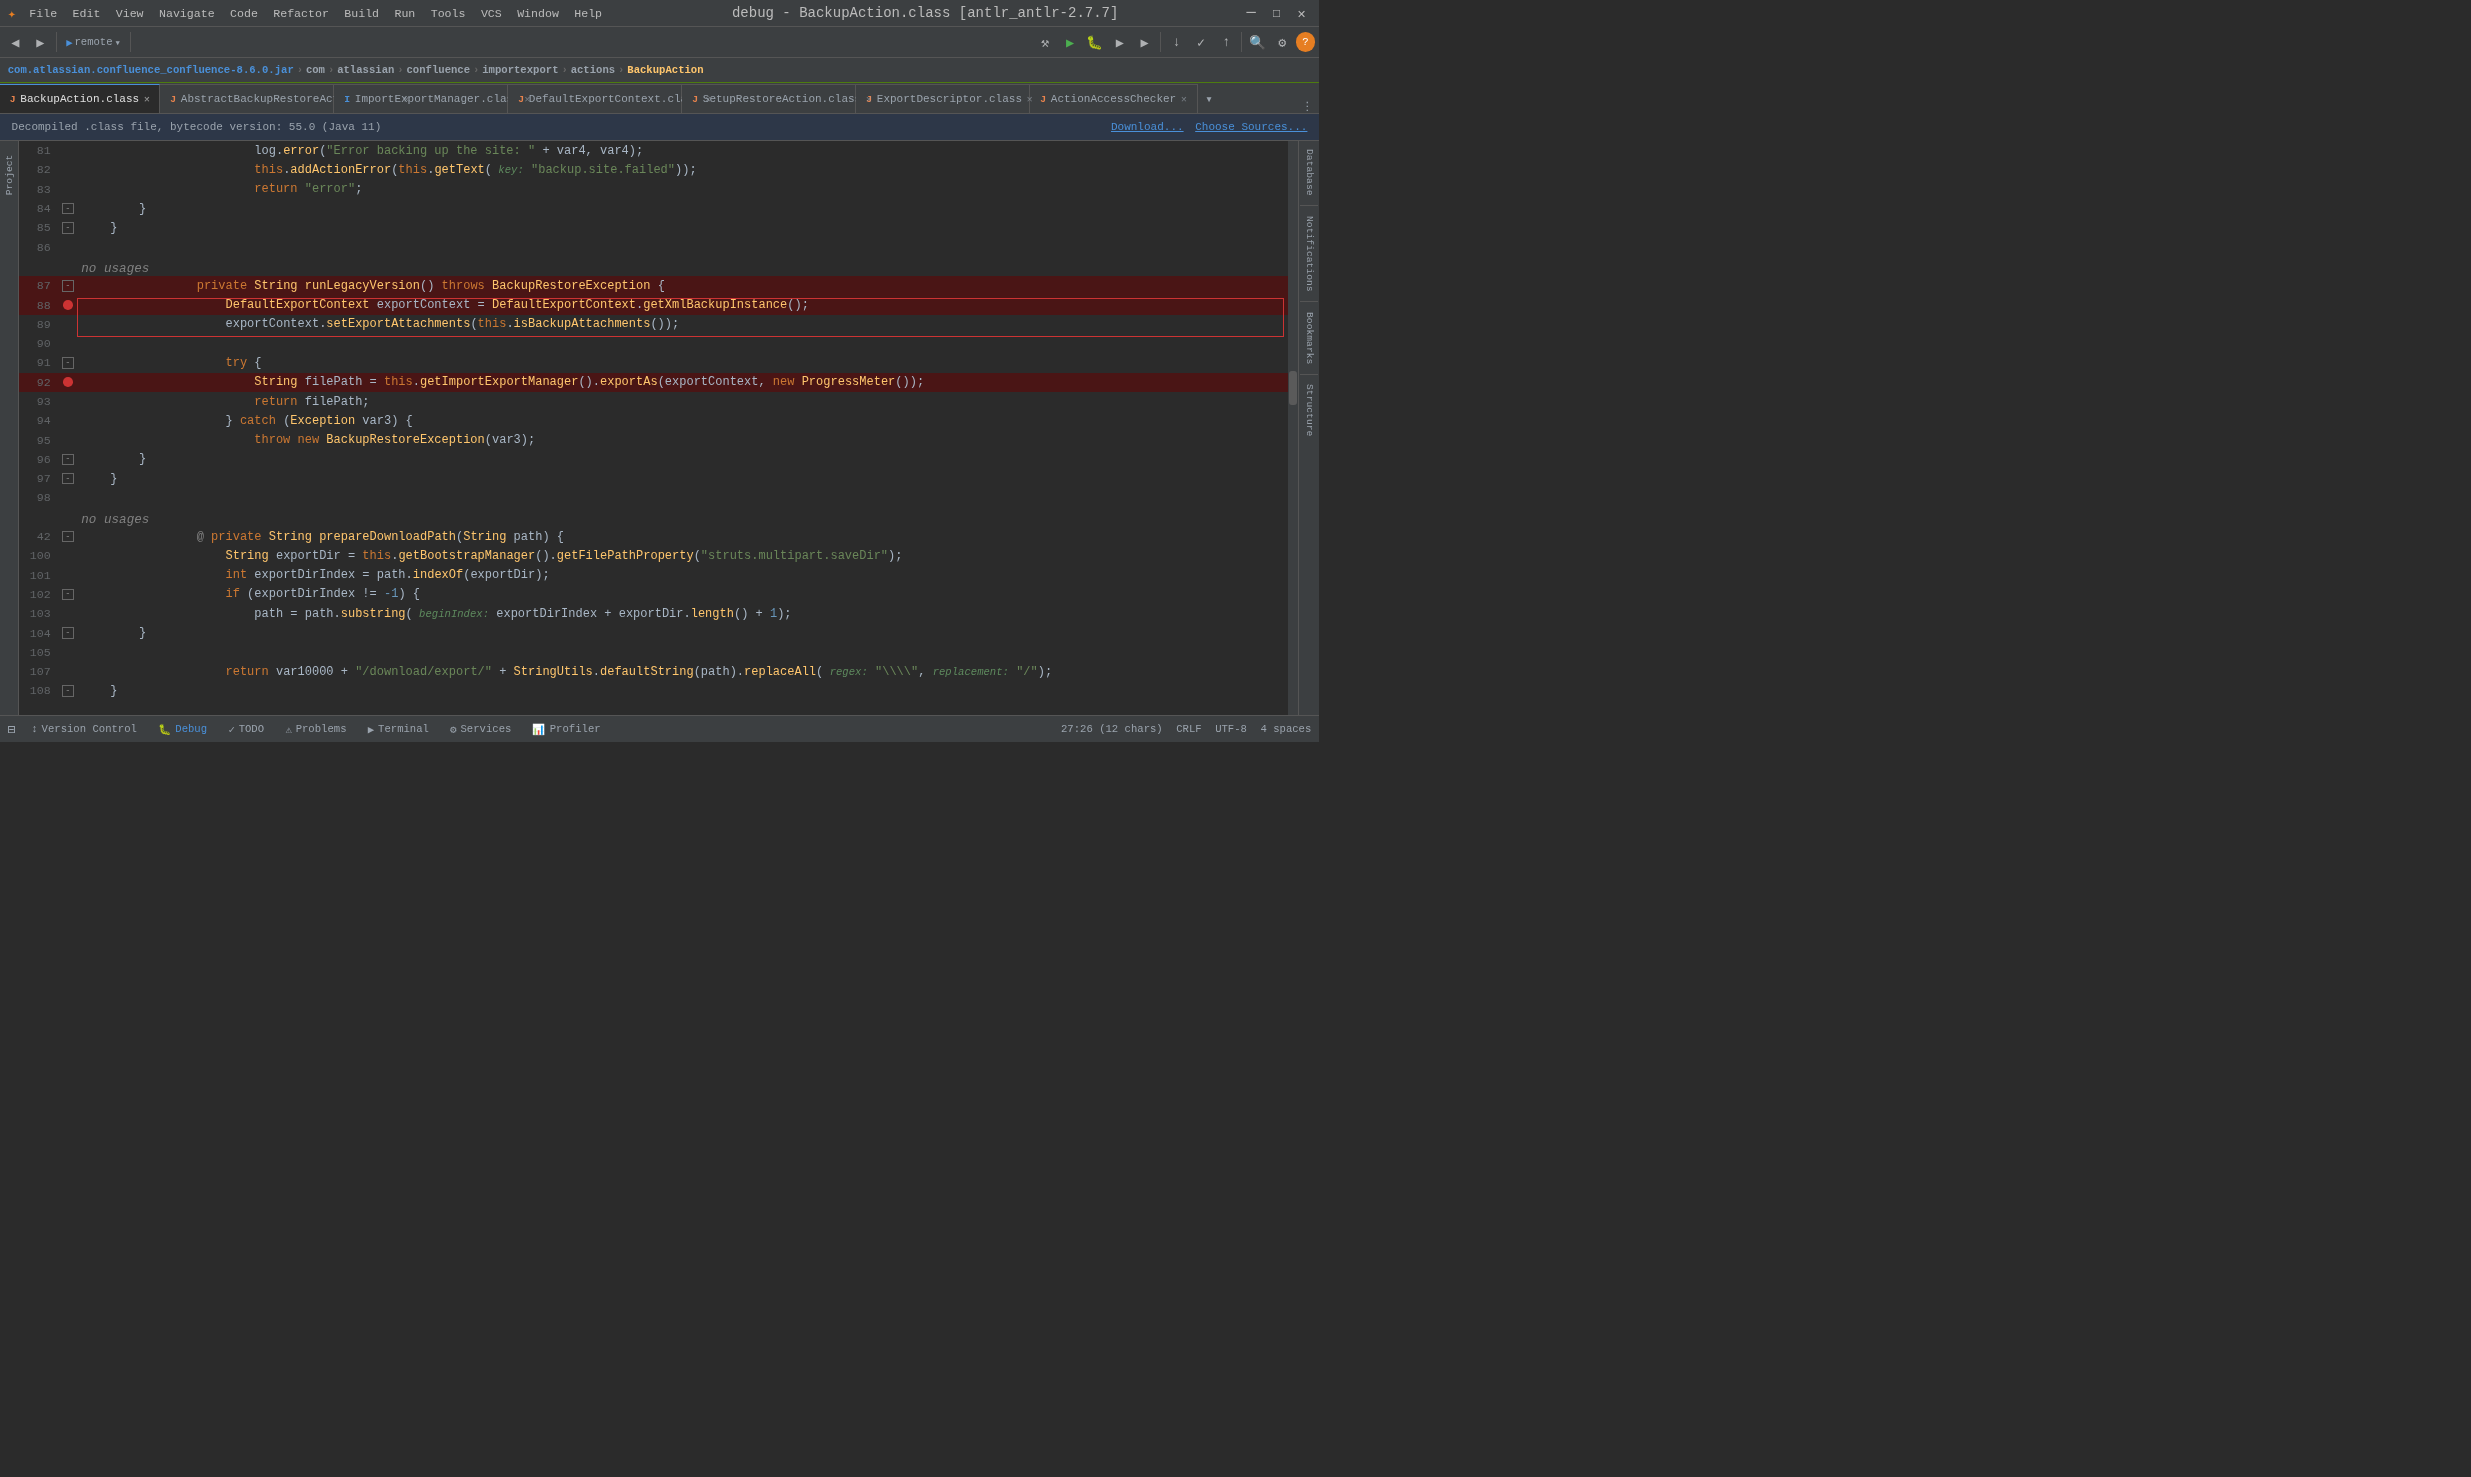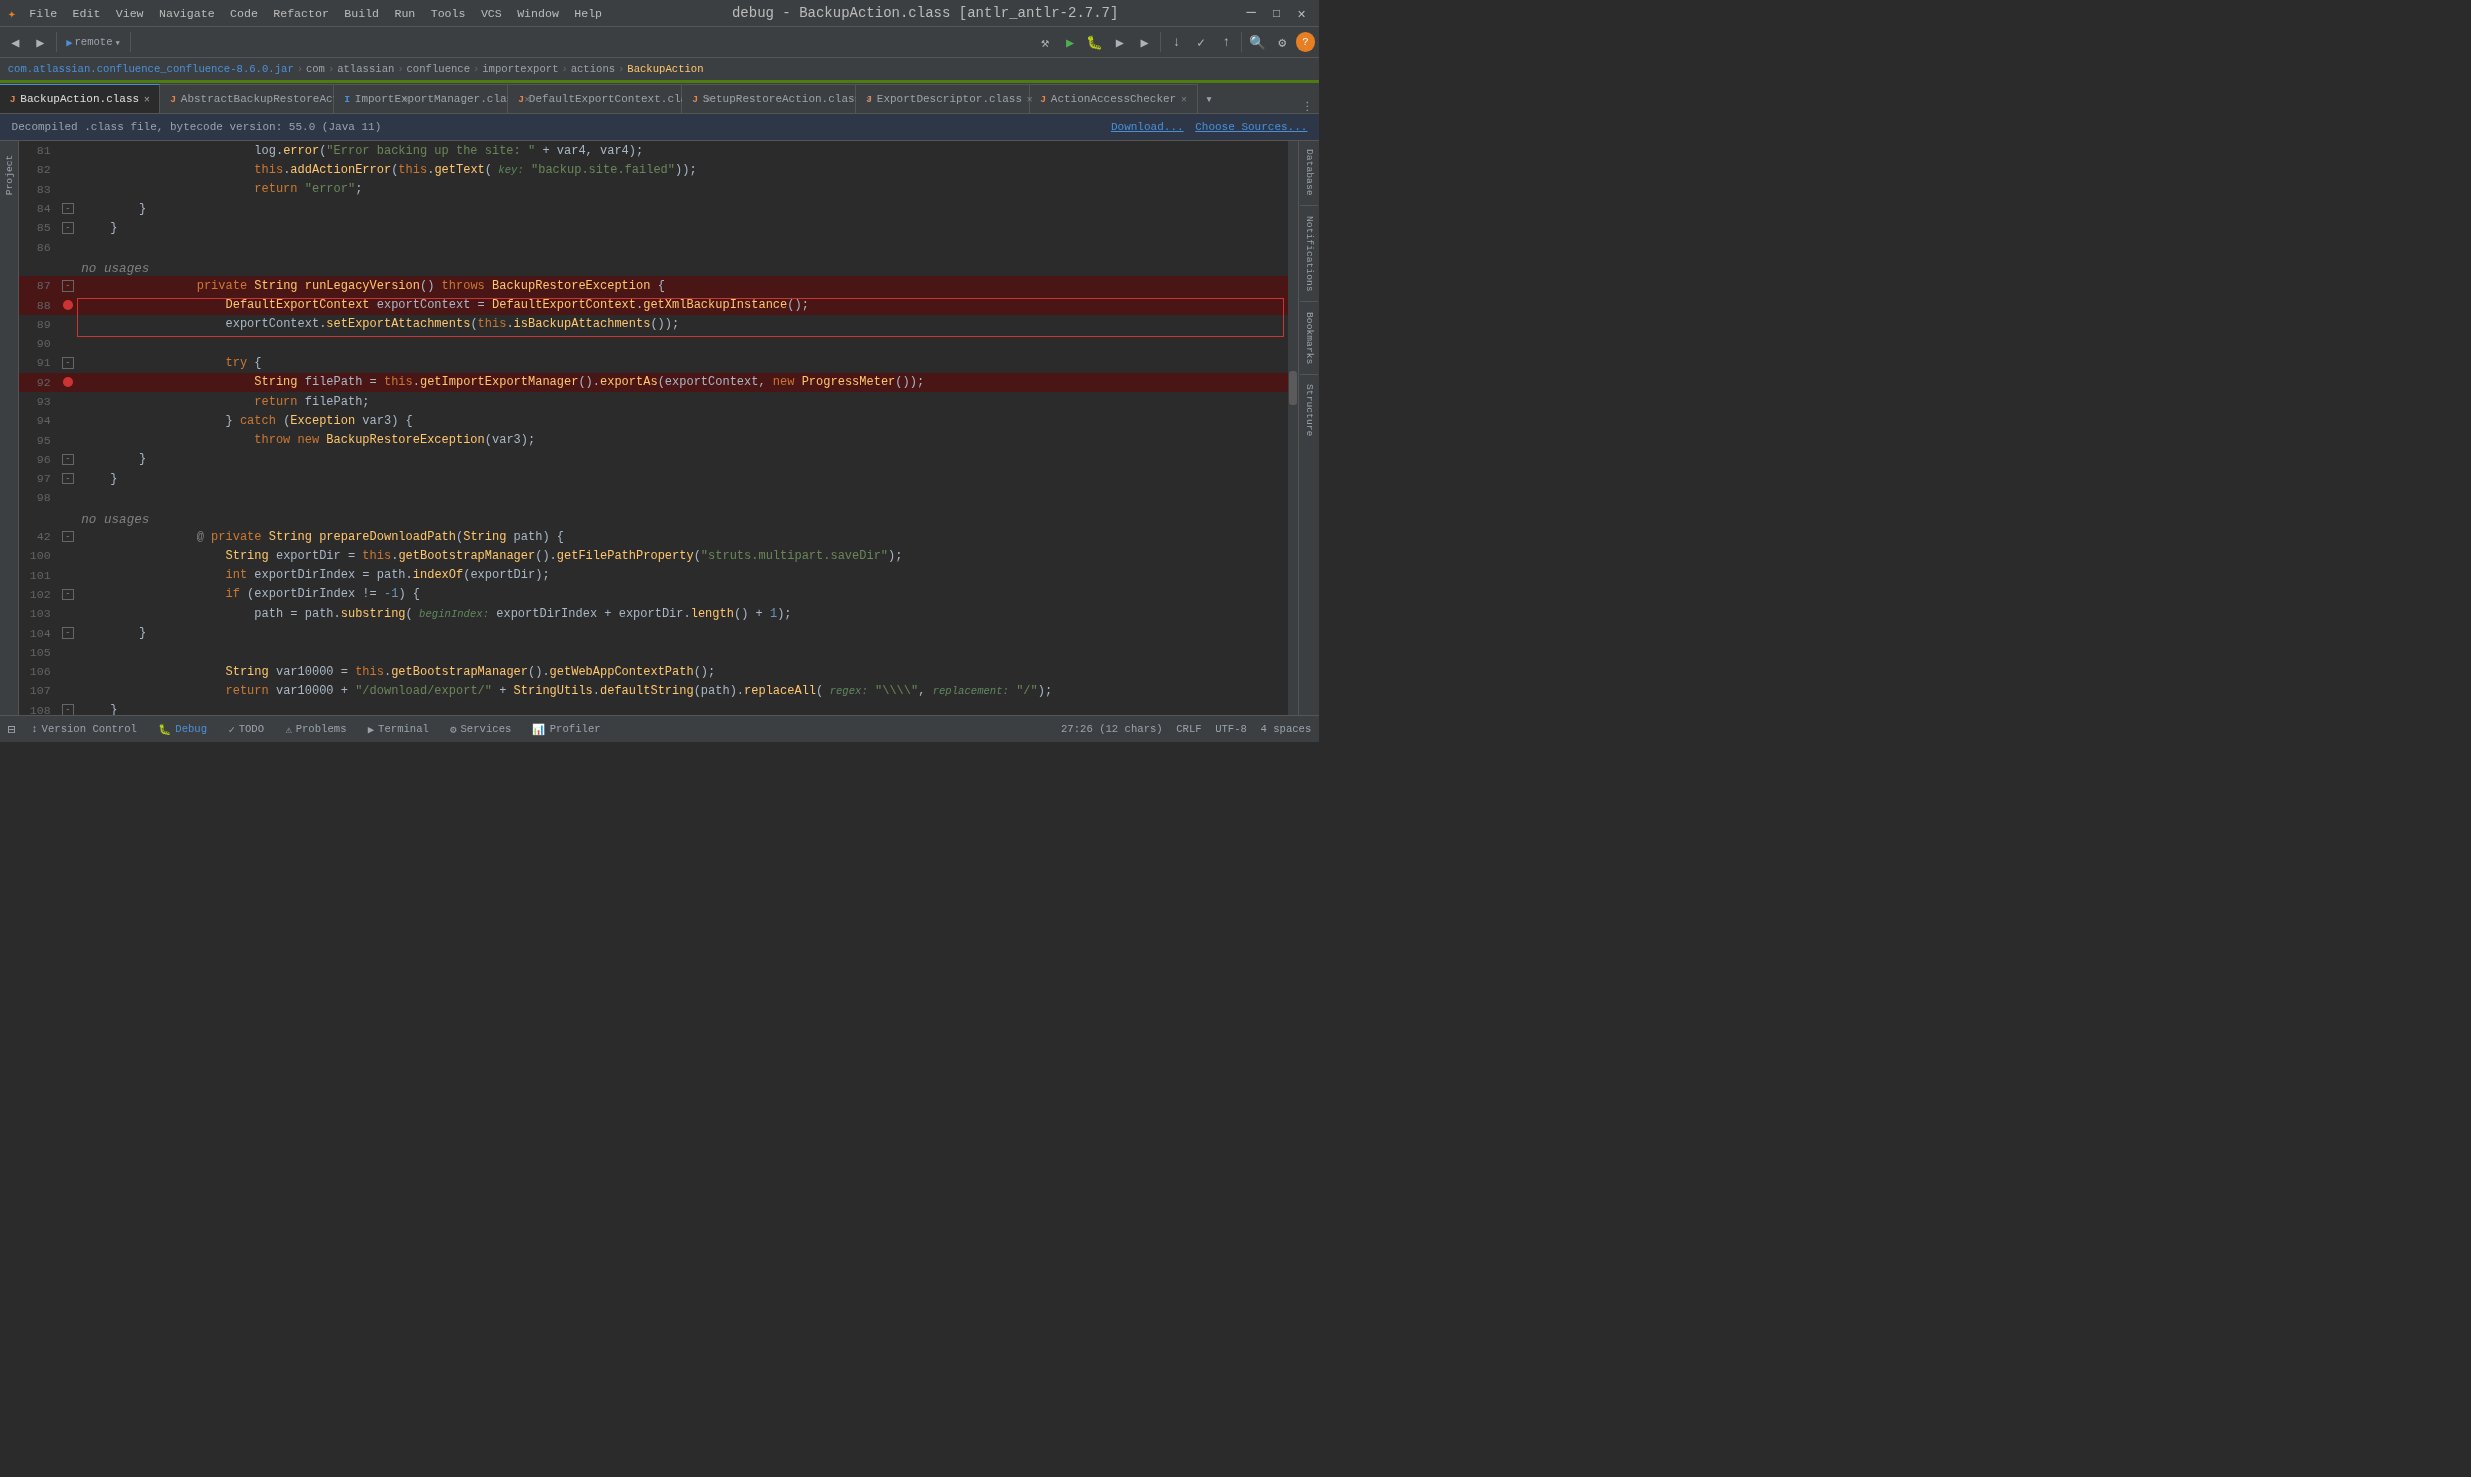--- a/index.html
+++ b/index.html
@@ -42,24 +42,25 @@
       border-radius: 1.9px;
     }
 
     
     .breadcrumb-bar {
       background: #3c3f41;
       height: 25px;
       display: flex;
       align-items: center;
       padding: 0 7.7px;
-      border-bottom: 3px solid #4d7c0f;
+      border-bottom: 1px solid #4d7c0f;
       font-size: 10.6px;
       color: #9aa3ad;
       gap: 2.9px;
+      font-weight: bold;
     }
     .breadcrumb-sep { color: #666; }
 
     
     .toolbar {
       background: #3c3f41;
       height: 31px;
       display: flex;
       align-items: center;
       padding: 0 3.9px;
@@ -631,27 +632,20 @@
           </div>
           <div class="line-content">&nbsp;&nbsp;&nbsp;&nbsp;&nbsp;&nbsp;&nbsp;&nbsp;}</div>
         </div>
 
         <div class="code-line">
           <div class="line-num-gutter">105</div>
           <div class="line-marker"></div>
           <div class="line-content"></div>
         </div>
 
-        <div class="code-line">
-          <div class="line-num-gutter">106</div>
-          <div class="line-marker"></div>
-          <div class="line-content">
-            &nbsp;&nbsp;&nbsp;&nbsp;&nbsp;&nbsp;&nbsp;&nbsp;<span class="cls">String</span> <span class="var">var10000</span> = <span class="kw">this</span>.<span class="method">getBootstrapManager</span>().<span class="method">getWebAppContextPath</span>();
-          </div>
-        </div>
 
         <div class="code-line">
           <div class="line-num-gutter">107</div>
           <div class="line-marker"></div>
           <div class="line-content">
             &nbsp;&nbsp;&nbsp;&nbsp;&nbsp;&nbsp;&nbsp;&nbsp;<span class="kw">return</span> <span class="var">var10000</span> + <span class="str">"/download/export/"</span> + <span class="cls">StringUtils</span>.<span class="method">defaultString</span>(<span class="var">path</span>).<span class="method">replaceAll</span>(<span class="param-hint"> regex:</span> <span class="str">"\\\\"</span>, <span class="param-hint">replacement:</span> <span class="str">"/"</span>);
           </div>
         </div>
 
         <div class="code-line">

